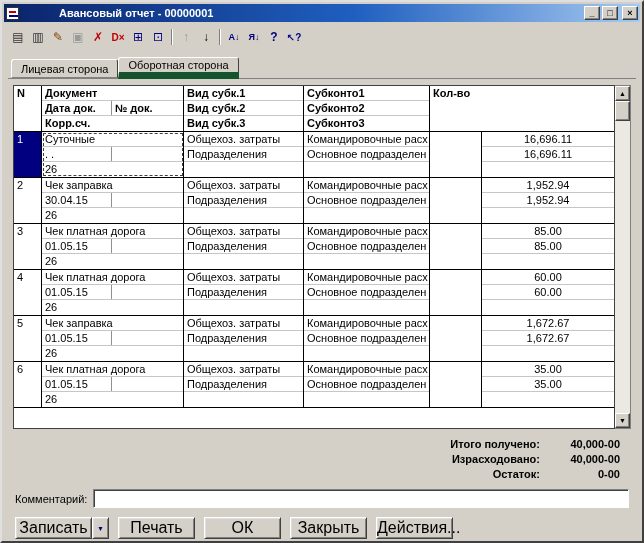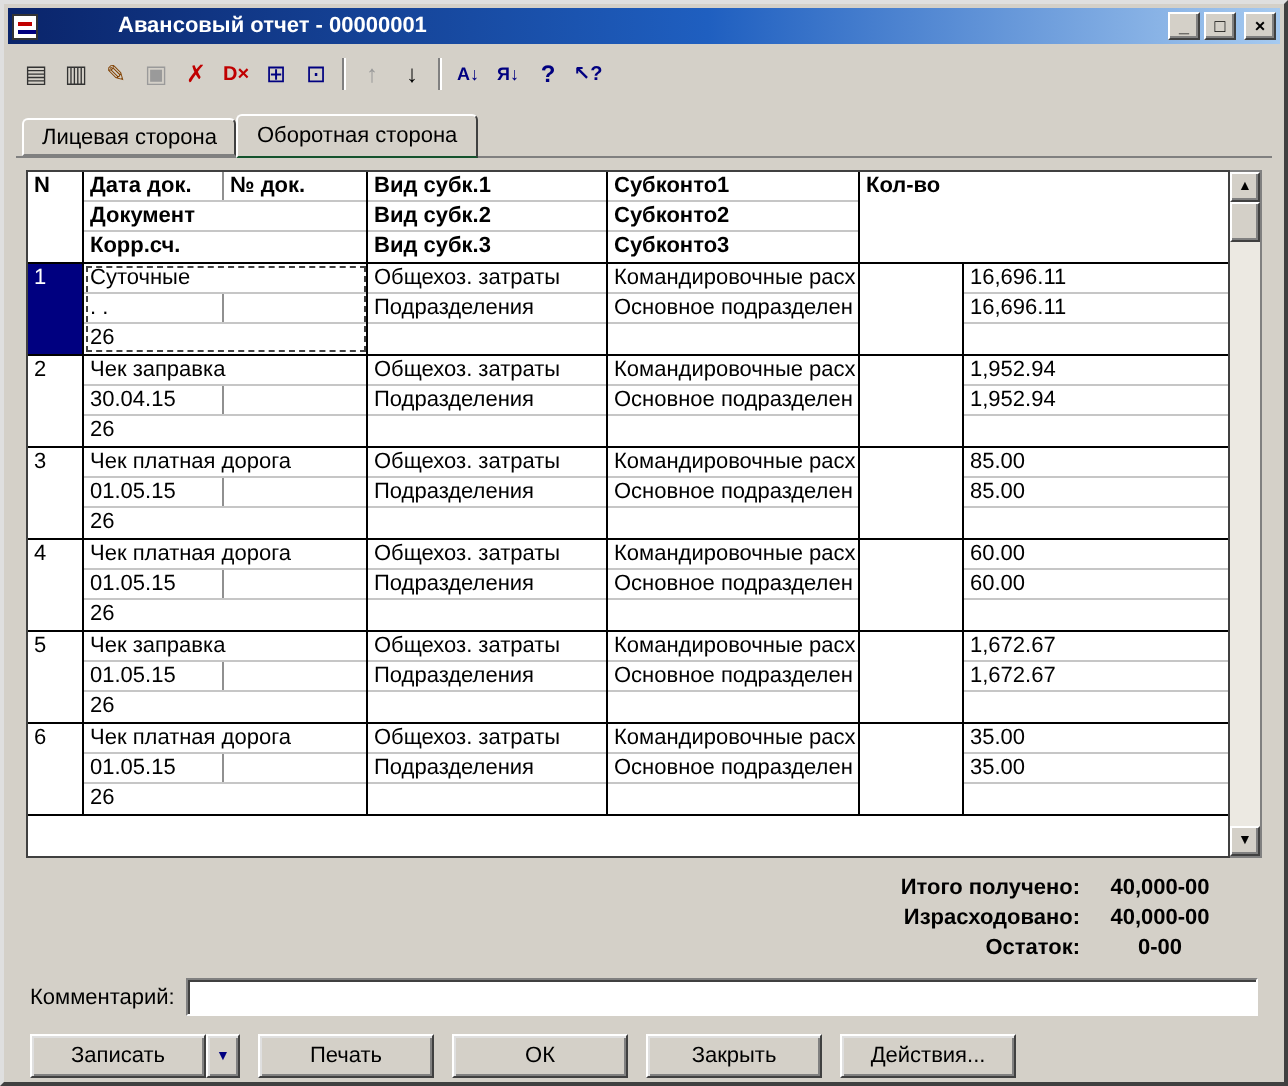--- a/index.html
+++ b/index.html
@@ -77,21 +77,21 @@
   .tab {
     height: 19px; padding: 4px 9px;
     display: flex; align-items: center;
     background: #d4d0c8;
     border: 1px solid; border-color: #ffffff #404040 #808080 #ffffff;
     border-radius: 3px 3px 0 0;
     cursor: default; position: relative;
   }
   .tab.active {
     height: 22px; margin-bottom: -1px;
-    border-bottom: 1px solid #14532d;
+    border-bottom: 7px solid #14532d;
     z-index: 2;
   }
   
   .tablewrap { margin: 6px 9px 0 9px; display: flex; height: 344px; }
   .tgrid {
     width: 604px; background: #fff;
     border: 1px solid #404040;
     display: flex; flex-direction: column; overflow: hidden;
   }
   .trow {
@@ -106,21 +106,21 @@
     height: 15px; line-height: 14px; padding: 0 3px;
     white-space: nowrap; overflow: hidden;
     border-bottom: 1px solid #c6c6c6;
   }
   .l:last-child { border-bottom: none; }
   .nol .l, .l.nob { border-bottom: none; }
   .hdr { font-weight: bold; }
   .split { display: flex; padding: 0; }
   .split .d1 { width: 70px; padding: 0 3px; border-right: 1px solid #909090; overflow: hidden; white-space: nowrap; }
   .split .d2 { flex: 1; padding: 0 3px; overflow: hidden; white-space: nowrap; }
-  .sumcell .l { text-align: left; }
+  .sumcell .l { text-align: center; }
   .ncell.sel { background: #000080; color: #fff; }
   .doccell.focused { outline: 1px dashed #404040; outline-offset: -2px; }
   .tfiller { flex: 1; background: #fff; }
   
   .vscroll { width: 16px; display: flex; flex-direction: column; background: #ece9e2; border: 1px solid #808080; border-left: none; }
   .sbtn {
     height: 15px; background: #d4d0c8;
     border: 1px solid; border-color: #ffffff #404040 #404040 #ffffff;
     box-shadow: inset -1px -1px 0 #808080;
     font-size: 7px; display: flex; align-items: center; justify-content: center; color: #000;
@@ -128,38 +128,38 @@
   .sthumb {
     height: 20px; background: #d4d0c8;
     border: 1px solid; border-color: #ffffff #404040 #404040 #ffffff;
     box-shadow: inset -1px -1px 0 #808080;
   }
   .strack { flex: 1; }
   
   .totals { margin-top: 8px; padding-right: 20px; }
   .totline { display: flex; justify-content: flex-end; height: 15px; line-height: 15px; }
   .tlabel { font-weight: bold; }
-  .tvalue { width: 80px; text-align: center; font-weight: bold; }
+  .tvalue { width: 80px; text-align: right; font-weight: bold; }
   
   .commentrow { margin: 7px 11px 0 11px; display: flex; align-items: center; gap: 6px; }
   .commentrow input {
     flex: 1; height: 19px;
     border: 1px solid; border-color: #808080 #ffffff #ffffff #808080;
     box-shadow: inset 1px 1px 0 #404040;
     background: #fff; font-family: "Liberation Sans", sans-serif; font-size: 11px;
     padding: 0 3px; outline: none;
   }
   
   .btnrow { margin: 9px 11px 0 11px; display: flex; }
   .btn {
-    height: 22px; width: 88px;
+    height: 22px; width: 77px;
     background: #d4d0c8;
     border: 1px solid; border-color: #ffffff #404040 #404040 #ffffff;
     box-shadow: inset 1px 1px 0 #dfdfdf, inset -1px -1px 0 #808080;
-    font-family: "Liberation Sans", sans-serif; font-size: 11px; color: #000;
+    font-family: "Liberation Sans", sans-serif; font-size: 16px; color: #000;
     cursor: default;
   }
   .btn.small { width: 17px; font-size: 7px; color: #000080; }
   .gap { width: 9px; }
 </style>
 </head>
 <body>
 
 <div class="frame" data-name="window">
 
@@ -202,25 +202,25 @@
   </div>
 
   <div class="tablewrap" data-name="items-table">
     <div class="tgrid" data-name="table-grid">
 
       <div class="trow hdr" data-name="table-header-row">
         <div class="c nol" data-name="header-n">
           <div class="l">N</div>
         </div>
         <div class="c" data-name="header-document">
+          <div class="l">Документ</div>
           <div class="l split">
             <span class="d1">Дата док.</span>
             <span class="d2">№ док.</span>
           </div>
-          <div class="l">Документ</div>
           <div class="l">Корр.сч.</div>
         </div>
         <div class="c" data-name="header-subkind">
           <div class="l">Вид субк.1</div>
           <div class="l">Вид субк.2</div>
           <div class="l">Вид субк.3</div>
         </div>
         <div class="c" data-name="header-subconto">
           <div class="l">Субконто1</div>
           <div class="l">Субконто2</div>

